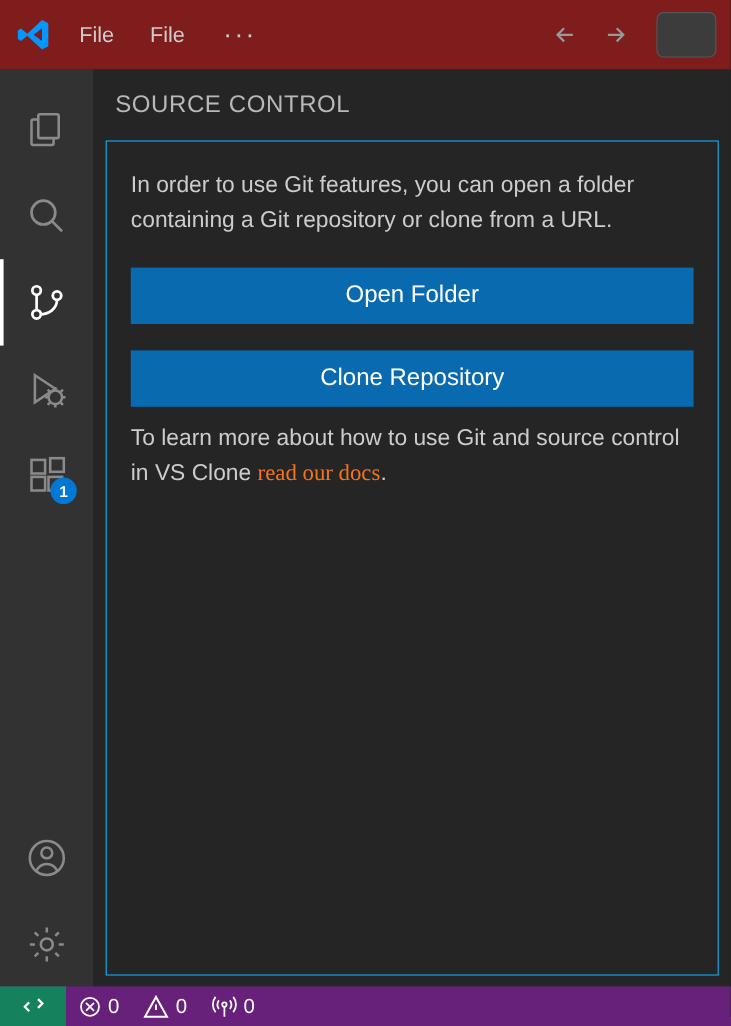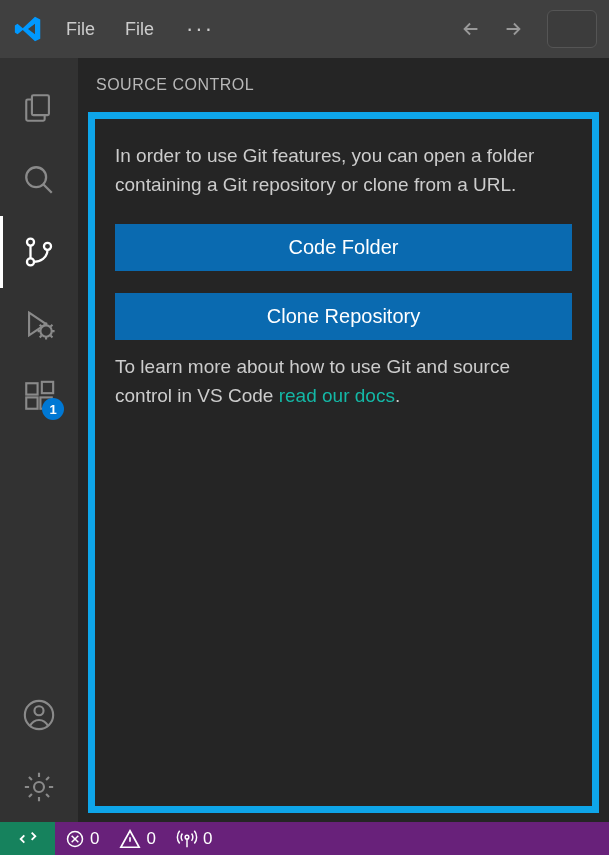--- a/index.html
+++ b/index.html
@@ -9,21 +9,21 @@
     background: #1e1e1e;
     font-family: -apple-system, BlinkMacSystemFont, "Segoe UI", sans-serif;
     color: #cccccc;
     overflow: hidden;
     position: relative;
   }
 
   
   .titlebar {
     height: 58px;
-    background: #404040;
+    background: #7f1d1d;
     display: flex;
     align-items: center;
     padding: 0 12px;
     gap: 12px;
   }
   .logo {
     width: 32px;
     height: 32px;
     display: flex;
     align-items: center;
@@ -125,28 +125,28 @@
 
   
   .sidebar {
     flex: 1;
     background: #252525;
     display: flex;
     flex-direction: column;
     padding: 0 10px 10px 10px;
   }
   .sidebar-header {
-    font-size: 16px;
+    font-size: 20px;
     color: #b8b8b8;
     letter-spacing: 0.5px;
     padding: 18px 8px 18px 8px;
   }
   .sidebar-body {
     flex: 1;
-    border: 7px solid #0ea5e9;
+    border: 1px solid #0ea5e9;
     padding: 22px 20px;
     overflow: auto;
   }
   .info-text {
     font-size: 19px;
     line-height: 1.55;
     color: #cccccc;
     margin-bottom: 24px;
   }
   .primary-btn {
@@ -160,22 +160,23 @@
     cursor: pointer;
     margin-bottom: 22px;
   }
   .primary-btn:last-of-type { margin-bottom: 12px; }
   .learn-text {
     font-size: 19px;
     line-height: 1.55;
     color: #cccccc;
   }
   .link {
-    color: #14b8a6;
-    cursor: pointer;
+    color: #f97316;
+    cursor: pointer;
+    font-family: Liberation Serif, serif;
   }
 
   
   .statusbar {
     position: absolute;
     bottom: 0;
     left: 0;
     right: 0;
     height: 33px;
     background: #68217a;
@@ -286,24 +287,24 @@
         <circle cx="12" cy="12" r="3.5"></circle>
         <path d="M12 2v3 M12 19v3 M4.9 4.9l2.1 2.1 M17 17l2.1 2.1 M2 12h3 M19 12h3 M4.9 19.1l2.1-2.1 M17 7l2.1-2.1"></path>
       </svg>
     </div>
   </div>
 
   <div class="sidebar">
     <div class="sidebar-header">SOURCE CONTROL</div>
     <div class="sidebar-body">
       <p class="info-text">In order to use Git features, you can open a folder containing a Git repository or clone from a URL.</p>
-      <button class="primary-btn">Code Folder</button>
+      <button class="primary-btn">Open Folder</button>
       <button class="primary-btn">Clone Repository</button>
       <p class="learn-text">
-        <span>To learn more about how to use Git and source control in VS Code </span><span class="link">read our docs</span><span>.</span>
+        <span>To learn more about how to use Git and source control in VS Clone </span><span class="link">read our docs</span><span>.</span>
       </p>
     </div>
   </div>
 </div>
 
 <div class="statusbar">
   <div class="status-remote">
     <svg width="22" height="22" viewBox="0 0 24 24" stroke="#fff" stroke-width="2" fill="none">
       <path d="M8 8l-4 4 4 4 M16 5l4 4-4 4"></path>
     </svg>

